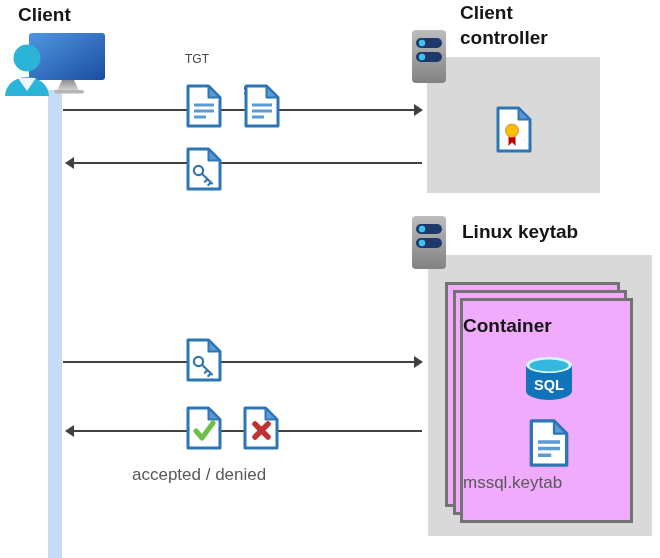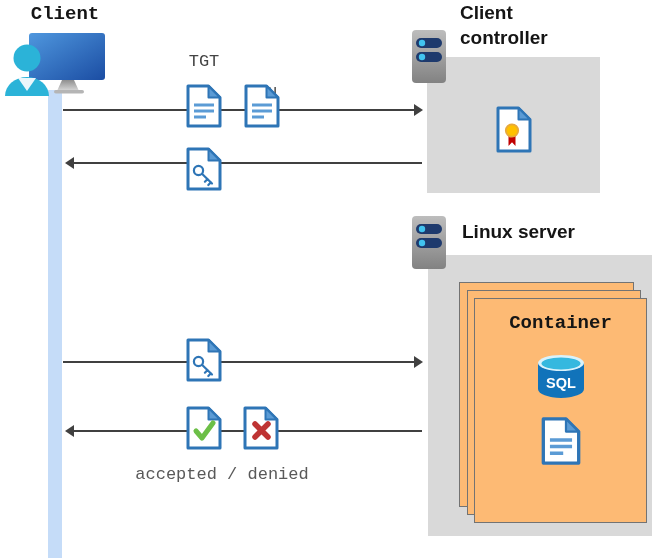--- a/index.html
+++ b/index.html
@@ -2,30 +2,30 @@
 <html><head>
 <meta charset="utf-8">
 <style>
   html,body{margin:0;padding:0;background:#fff;}
   .canvas{
     position:relative;width:660px;height:558px;background:#ffffff;
     font-family:"Liberation Sans", sans-serif;overflow:hidden;
   }
   .abs{position:absolute;}
   .title{font-weight:bold;color:#151515;font-size:19px;line-height:25px;}
-  .small-label{font-size:17px;color:#444444;}
+  .small-label{font-size:12px;color:#444444;}
   .gray-label{font-size:17px;color:#595959;}
-  .center{text-align:center;font-family:Liberation Mono, monospace;}
+  .center{text-align:left;}
   .gray-box{background:#d9d9d9;}
   .timeline{background:#c5dcf8;}
   .arrow-line{height:2px;background:#404040;}
   .arrow-head{width:0;height:0;border-top:6px solid transparent;border-bottom:6px solid transparent;}
   .arrow-head.right{border-left:9px solid #404040;}
   .arrow-head.left{border-right:9px solid #404040;}
-  .card{background:#fdba74;border:1px solid #737373;box-sizing:border-box;margin-left:14px;}
+  .card{background:#f0abfc;border:3px solid #737373;box-sizing:border-box;}
   .card-front{box-shadow:0 0 0 0 rgba(0,0,0,0);}
   svg{display:block;}
   .container-title{position:absolute;top:12px;left:0;width:100%;}
   .keytab-label{position:absolute;top:172px;left:0;width:100%;}
 </style>
 </head>
 <body>
 
 <div class="canvas">
 
@@ -116,21 +116,21 @@
   </div>
 
   <div class="abs" style="left:242px;top:406px;">
     <svg width="38" height="44" viewBox="0 0 38 44">
       <path d="M3 2 H23.5 L35 13.5 V42 H3 Z" fill="#fff" stroke="#2E75B6" stroke-width="3" stroke-linejoin="round"></path>
       <path d="M23.5 2 V13.5 H35 Z" fill="#5B9BD5" stroke="#2E75B6" stroke-width="2" stroke-linejoin="round"></path>
       <path d="M13 18 L26 31 M26 18 L13 31" stroke="#BE3434" stroke-width="5.5" stroke-linecap="round"></path>
     </svg>
   </div>
 
-  <div class="abs gray-label center" style="left:112px;top:465px;width:220px;">accepted / denied</div>
+  <div class="abs gray-label center" style="left:132px;top:465px;width:220px;">accepted / denied</div>
 
   <div class="abs gray-box" style="left:427px;top:57px;width:173px;height:136px;"></div>
 
   <div class="abs" style="left:411px;top:29px;">
     <svg width="36" height="55" viewBox="0 0 36 55">
       <defs>
         <linearGradient id="gSrv1" x1="0" y1="0" x2="0" y2="1">
           <stop offset="0" stop-color="#bdbdbd"></stop>
             <stop offset="1" stop-color="#828282"></stop>
         </linearGradient>
@@ -165,21 +165,21 @@
         </linearGradient>
       </defs>
       <rect x="1" y="1" width="34" height="53" rx="4" fill="url(#gSrv2)"></rect>
       <rect x="5" y="9" width="26" height="10" rx="5" fill="#1E3A6D"></rect>
       <circle cx="11" cy="14" r="3.2" fill="#41C3EF"></circle>
       <rect x="5" y="23" width="26" height="10" rx="5" fill="#1E3A6D"></rect>
       <circle cx="11" cy="28" r="3.2" fill="#41C3EF"></circle>
     </svg>
   </div>
 
-  <div class="abs title" style="left:462px;top:219px;width:180px;">Linux server</div>
+  <div class="abs title" style="left:462px;top:219px;width:180px;">Linux keytab</div>
 
   <div class="abs card" style="left:445px;top:282px;width:175px;height:225px;"></div>
   <div class="abs card" style="left:453px;top:290px;width:174px;height:225px;"></div>
 
   <div class="abs card card-front" style="left:460px;top:298px;width:173px;height:225px;">
     <div class="title center container-title">Container</div>
 
     <div class="abs" style="left:61px;top:55px;">
       <svg width="50" height="46" viewBox="0 0 50 46">
         <path d="M2 9 L2 35 A23 9 0 0 0 48 35 L48 9 Z" fill="#1173BA"></path>
@@ -190,15 +190,16 @@
     </div>
 
     <div class="abs" style="left:65px;top:117px;">
       <svg width="42" height="50" viewBox="0 0 38 44">
         <path d="M3 2 H23.5 L35 13.5 V42 H3 Z" fill="#fff" stroke="#2E75B6" stroke-width="3" stroke-linejoin="round"></path>
         <path d="M23.5 2 V13.5 H35 Z" fill="#5B9BD5" stroke="#2E75B6" stroke-width="2" stroke-linejoin="round"></path>
         <path d="M9 21 H29 M9 27 H29 M9 33 H21" stroke="#5B9BD5" stroke-width="3.2"></path>
       </svg>
     </div>
 
+    <div class="gray-label center keytab-label">mssql.keytab</div>
   </div>
 
 </div>
 
 </body></html>

